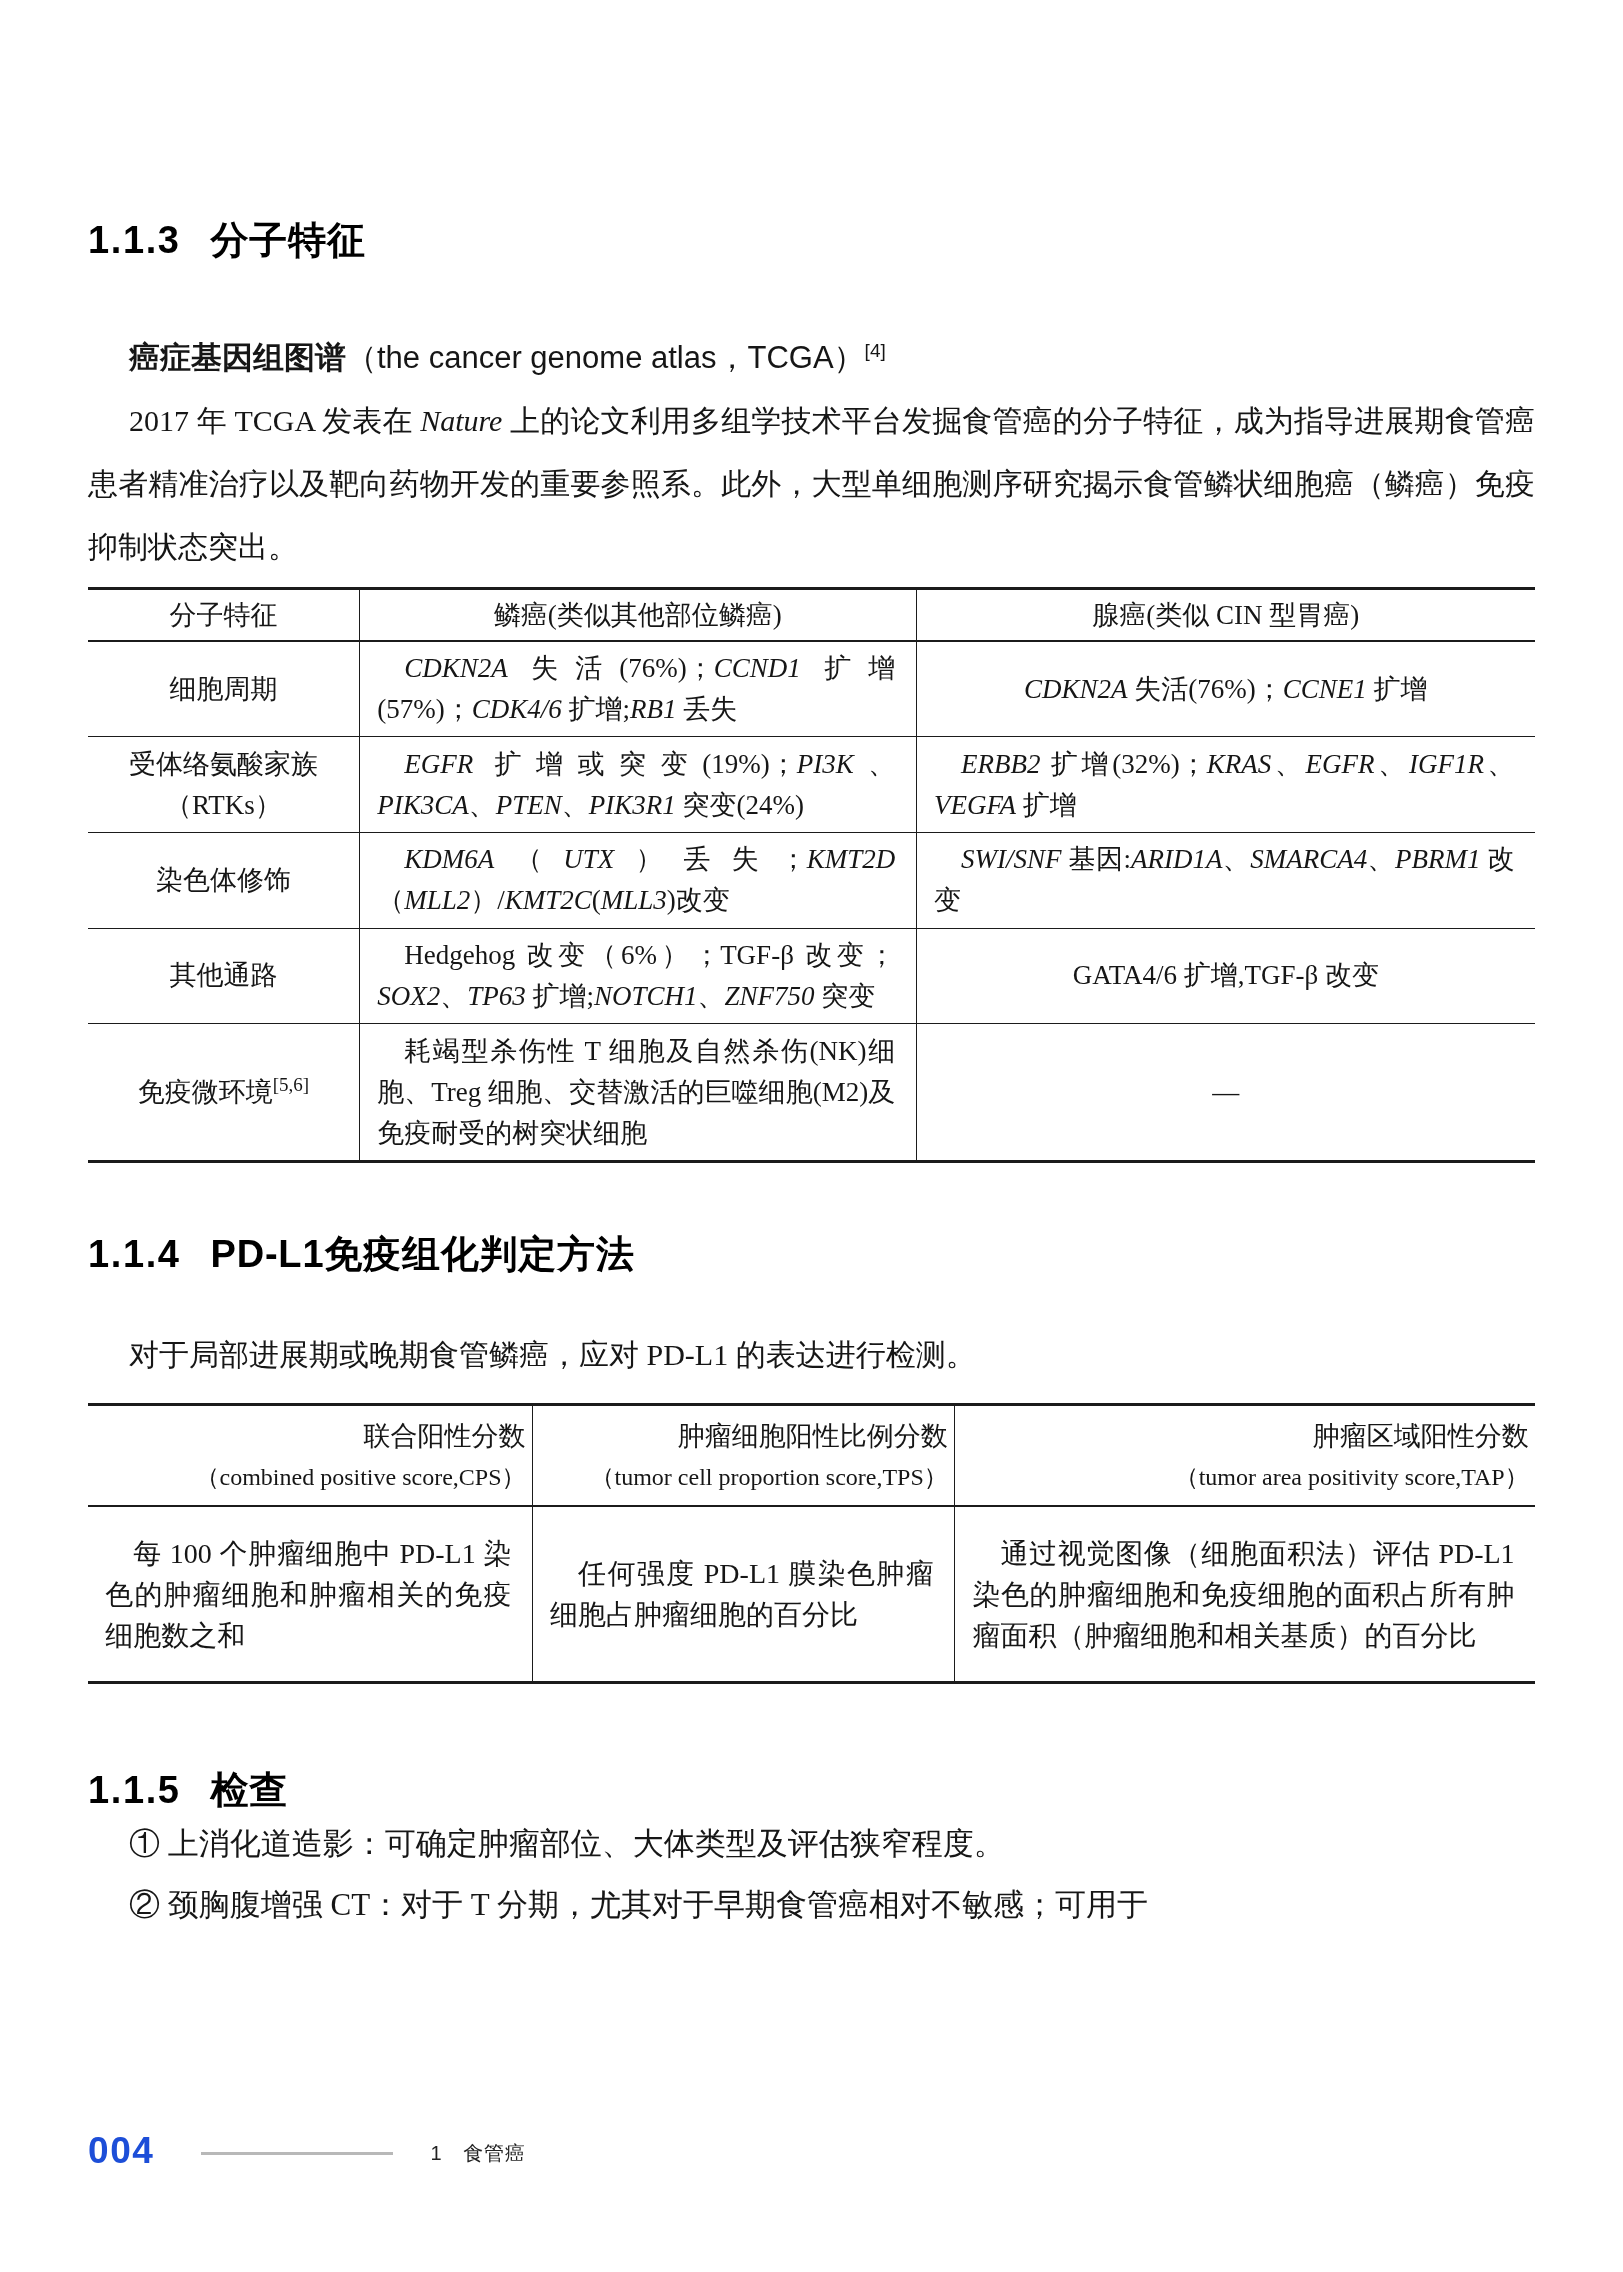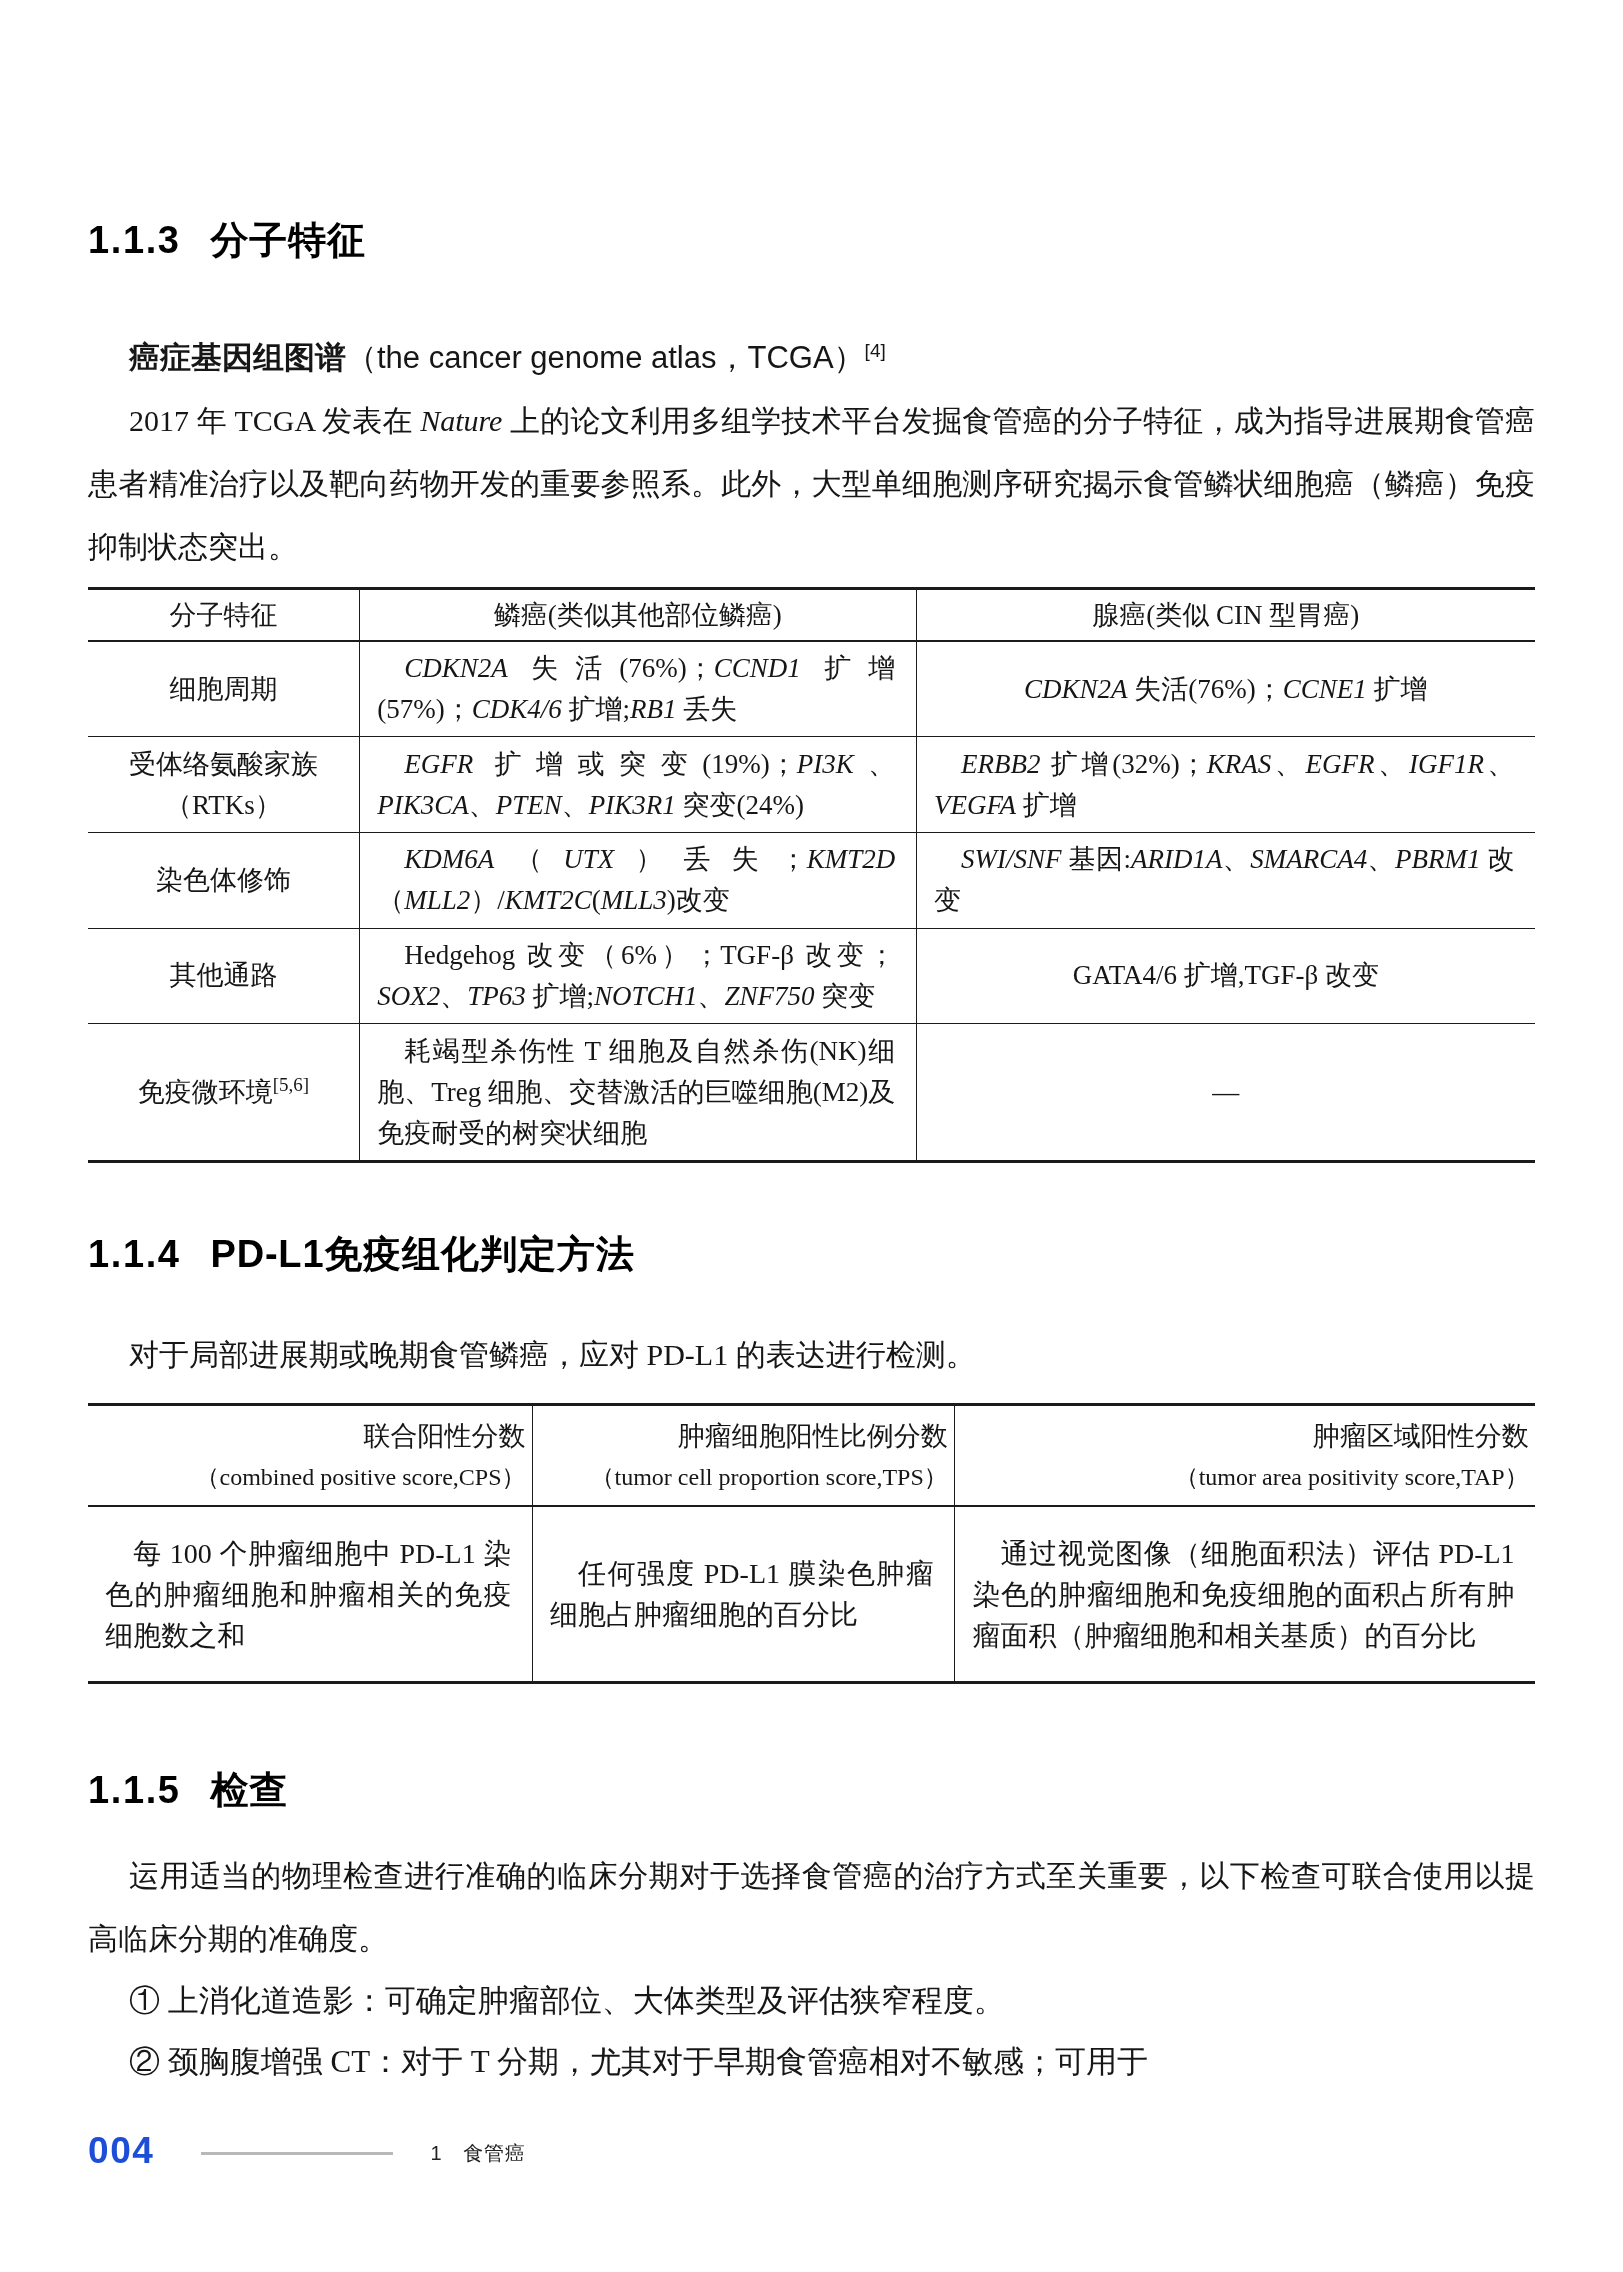--- a/index.html
+++ b/index.html
@@ -231,21 +231,20 @@
         <td>任何强度 PD-L1 膜染色肿瘤细胞占肿瘤细胞的百分比</td>
         <td>通过视觉图像（细胞面积法）评估 PD-L1 染色的肿瘤细胞和免疫细胞的面积占所有肿瘤面积（肿瘤细胞和相关基质）的百分比</td>
       </tr>
     </tbody>
   </table>
 
   <h2 class="section" id="sec-115">
     <span class="sec-num">1.1.5</span><span>检查</span>
   </h2>
 
-  <p class="body-par" id="exam-par">运用适当的物理检查进行准确的临床分期对于选择食管癌的治疗方式至关重要，以下检查可联合使用以提高临床分期的准确度。</p>
   <p class="exam-item">① 上消化道造影：可确定肿瘤部位、大体类型及评估狭窄程度。</p>
   <p class="exam-item">② 颈胸腹增强 CT：对于 T 分期，尤其对于早期食管癌相对不敏感；可用于</p>
 
   <div class="footer">
     <span class="page-num">004</span>
     <span class="footer-rule"></span>
     <span class="chapter">1　食管癌</span>
   </div>
 
 </div>

